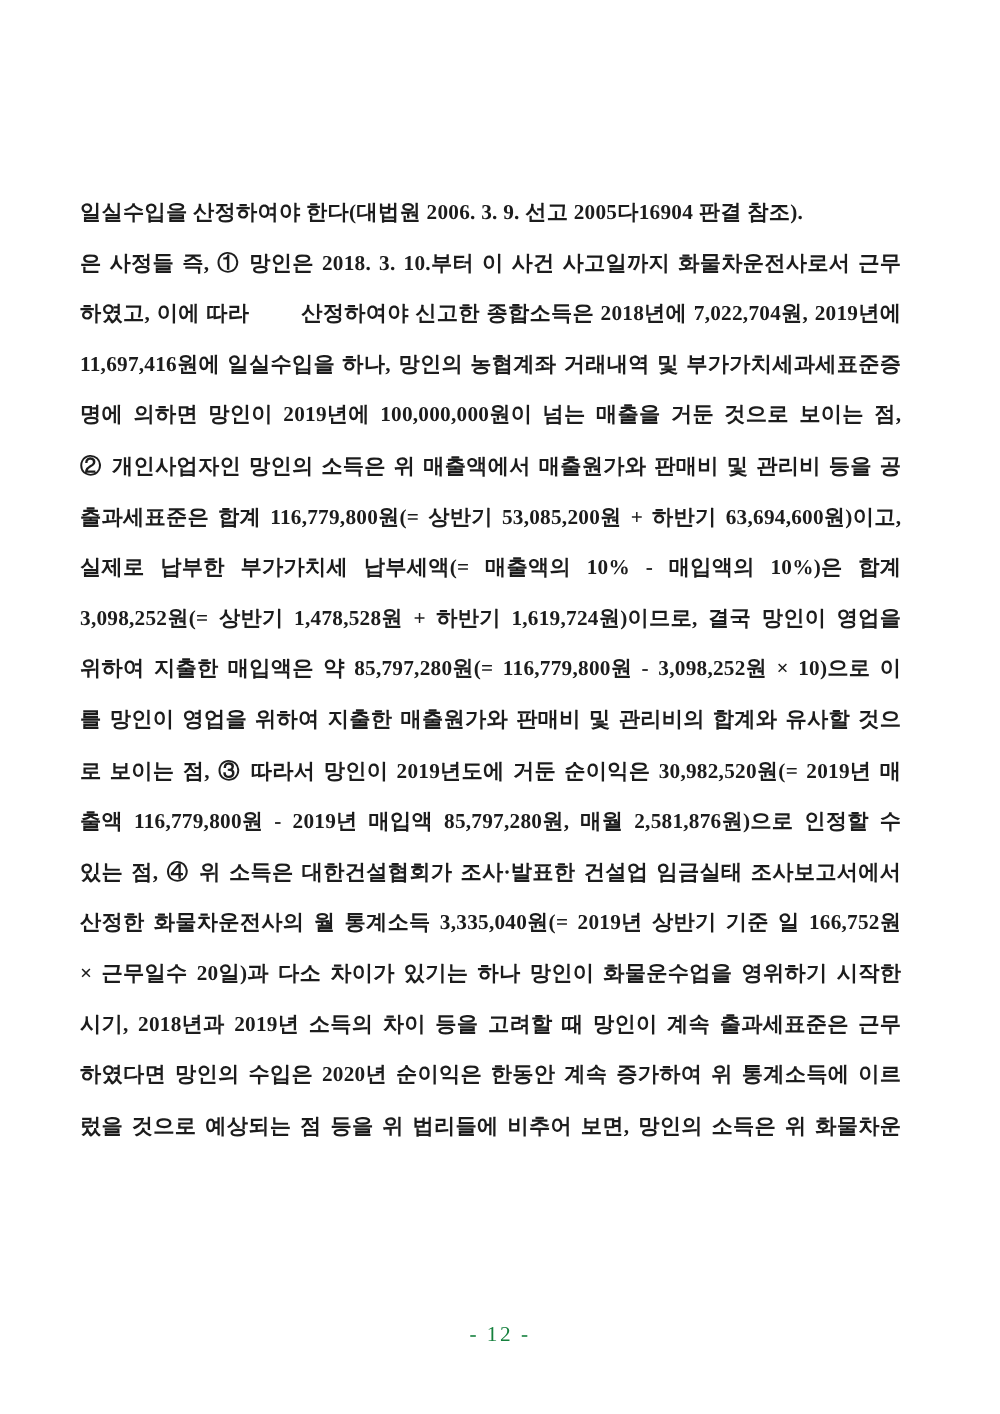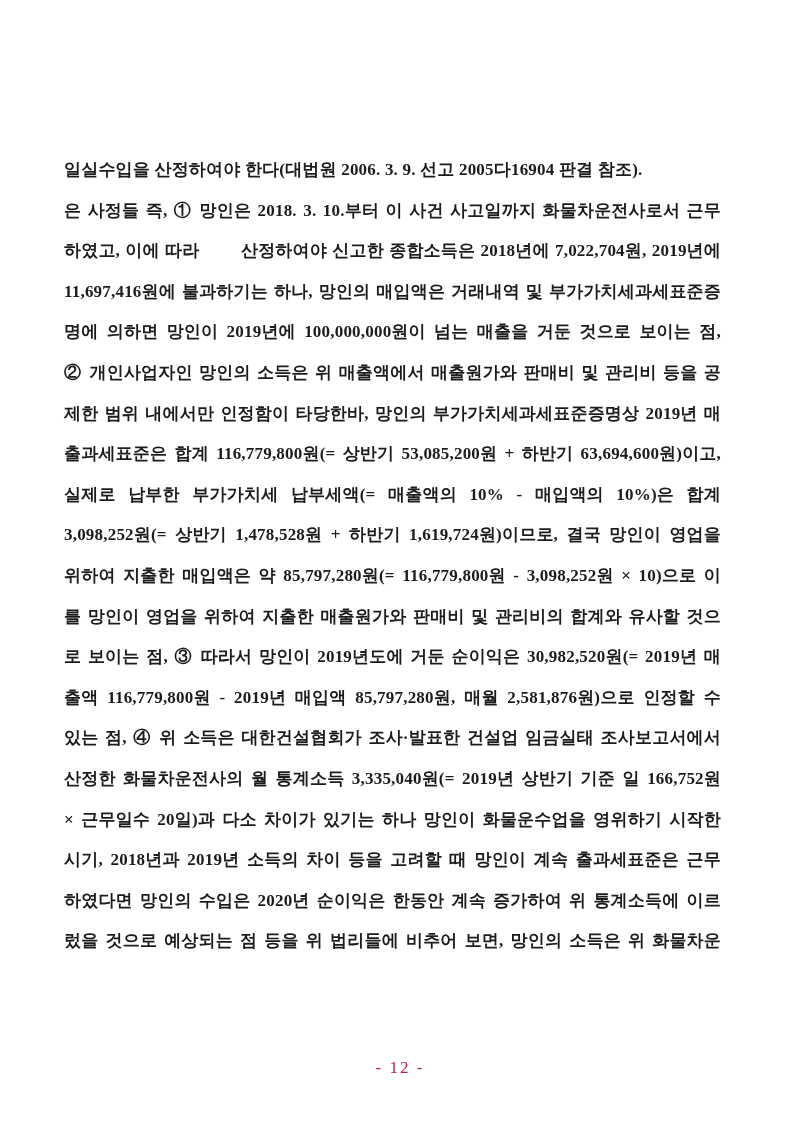--- a/index.html
+++ b/index.html
@@ -47,35 +47,34 @@
   }
   .footer {
     position: absolute;
     left: 0;
     top: 1056px;
     width: 800px;
     text-align: center;
     font-size: 17px;
     line-height: 24px;
     letter-spacing: 2px;
-    color: #be185d;
+    color: #15803d;
   }
 </style>
 </head>
 <body>
 
 <div class="page">
   <div class="text-block">
       <div class="line no-justify">일실수입을 산정하여야 한다(대법원 2006. 3. 9. 선고 2005다16904 판결 참조).</div>
       <div class="line">은 사정들 즉, ① 망인은 2018. 3. 10.부터 이 사건 사고일까지 화물차운전사로서 근무</div>
       <div class="line">하였고, 이에 따라 　　산정하여야 신고한 종합소득은 2018년에 7,022,704원, 2019년에</div>
-      <div class="line">11,697,416원에 불과하기는 하나, 망인의 매입액은 거래내역 및 부가가치세과세표준증</div>
+      <div class="line">11,697,416원에 일실수입을 하나, 망인의 농협계좌 거래내역 및 부가가치세과세표준증</div>
       <div class="line">명에 의하면 망인이 2019년에 100,000,000원이 넘는 매출을 거둔 것으로 보이는 점,</div>
       <div class="line">② 개인사업자인 망인의 소득은 위 매출액에서 매출원가와 판매비 및 관리비 등을 공</div>
-      <div class="line">제한 범위 내에서만 인정함이 타당한바, 망인의 부가가치세과세표준증명상 2019년 매</div>
       <div class="line">출과세표준은 합계 116,779,800원(= 상반기 53,085,200원 + 하반기 63,694,600원)이고,</div>
       <div class="line">실제로 납부한 부가가치세 납부세액(= 매출액의 10% - 매입액의 10%)은 합계</div>
       <div class="line">3,098,252원(= 상반기 1,478,528원 + 하반기 1,619,724원)이므로, 결국 망인이 영업을</div>
       <div class="line">위하여 지출한 매입액은 약 85,797,280원(= 116,779,800원 - 3,098,252원 × 10)으로 이</div>
       <div class="line">를 망인이 영업을 위하여 지출한 매출원가와 판매비 및 관리비의 합계와 유사할 것으</div>
       <div class="line">로 보이는 점, ③ 따라서 망인이 2019년도에 거둔 순이익은 30,982,520원(= 2019년 매</div>
       <div class="line">출액 116,779,800원 - 2019년 매입액 85,797,280원, 매월 2,581,876원)으로 인정할 수</div>
       <div class="line">있는 점, ④ 위 소득은 대한건설협회가 조사·발표한 건설업 임금실태 조사보고서에서</div>
       <div class="line">산정한 화물차운전사의 월 통계소득 3,335,040원(= 2019년 상반기 기준 일 166,752원</div>
       <div class="line">× 근무일수 20일)과 다소 차이가 있기는 하나 망인이 화물운수업을 영위하기 시작한</div>

